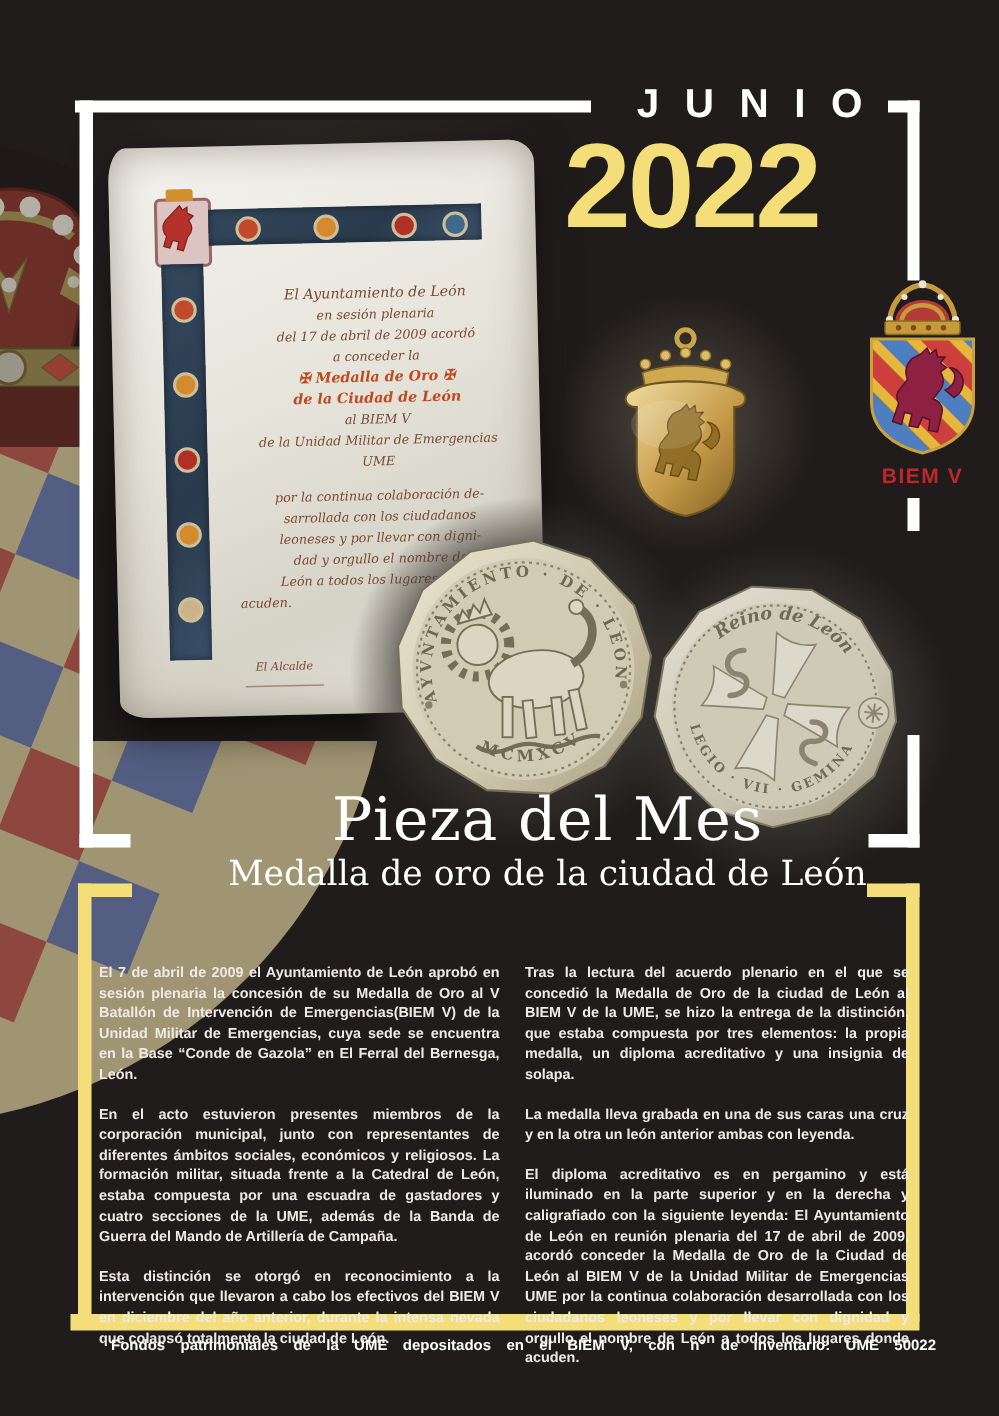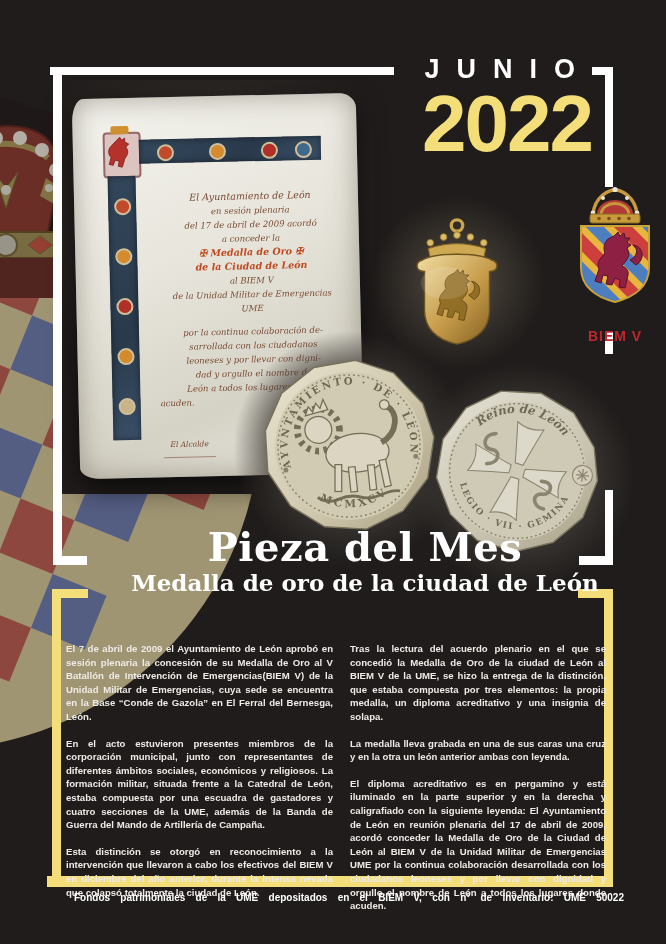--- a/index.html
+++ b/index.html
@@ -12,26 +12,26 @@
   .backdrop .dim{left:0;top:0;width:300px;height:944px;background:rgba(20,15,13,.18);z-index:3;}
 
   
   .line{z-index:6;}
   .w{background:#ffffff;}
   .y{background:#f3de79;}
 
   
   .junio{left:396px;top:54px;width:196px;text-align:right;color:#fff;font-weight:700;
          font-size:27px;letter-spacing:17px;z-index:7;white-space:nowrap;}
-  .year{left:330px;top:84px;width:262px;text-align:right;color:#f3de79;font-weight:700;
+  .year{left:330px;top:84px;width:262px;text-align:center;color:#f3de79;font-weight:700;
         font-size:80px;letter-spacing:-2px;line-height:1;z-index:7;}
 
   
   .emblem{left:572px;top:186px;width:86px;z-index:7;text-align:center;}
-  .emblem-label{margin-top:20px;color:#c0272d;font-weight:700;font-size:14px;letter-spacing:1px;}
+  .emblem-label{margin-top:0;color:#c0272d;font-weight:700;font-size:14px;letter-spacing:1px;}
 
   
   .photo{left:60px;top:80px;width:314px;height:414px;z-index:2;
          background:radial-gradient(ellipse 62% 50% at 46% 30%, #44413c 0%, #292523 58%, #201c1b 100%);}
   .parchment{left:16px;top:16px;width:284px;height:380px;transform:rotate(-1.3deg);
              background:linear-gradient(158deg,#f4f3ee 0%,#e6e4da 45%,#d5d2c6 75%,#e8e6dc 100%);
              border-radius:4% 6% 3% 7% / 6% 4% 8% 3%;
              box-shadow:inset 0 0 28px rgba(110,100,85,.55), 0 10px 28px rgba(0,0,0,.65);}
   .crest{left:30px;top:34px;width:34px;height:42px;background:#dcc4c0;border:2px solid #96666a;
          border-radius:4px;}
@@ -54,21 +54,21 @@
   .halo{border-radius:50%;z-index:3;}
   .halo-pin{left:368px;top:192px;width:180px;height:180px;
             background:radial-gradient(circle,rgba(200,188,152,.32) 0%,rgba(90,84,70,.35) 40%,rgba(32,28,27,0) 68%);}
   .halo-coin{background:radial-gradient(circle,rgba(130,125,115,.6) 0%,rgba(58,54,50,.92) 42%,rgba(32,28,27,0) 70%);}
   .pin{left:402px;top:216px;width:110px;height:130px;z-index:4;}
   .coinR{left:426px;top:380px;width:182px;height:182px;z-index:4;transform:rotate(7deg);}
   .coinL{left:253px;top:350px;width:192px;height:192px;z-index:5;transform:rotate(-6deg);}
 
   
   .title-wrap{left:70px;top:524px;width:590px;text-align:center;z-index:7;color:#fff;
-              font-family:"DejaVu Serif",serif;font-weight:700;}
+              font-family:"DejaVu Serif",serif;font-weight:400;}
   .title{font-size:40px;line-height:46px;letter-spacing:.5px;}
   .subtitle{font-size:23px;line-height:26px;}
 
   
   .cols{left:66px;top:642px;width:540px;display:flex;gap:17px;z-index:7;
         color:#eeeae6;font-size:9.6px;font-weight:700;line-height:13.6px;text-align:justify;}
   .col-l{width:267px;}
   .col-r{width:256px;}
   .cols p{margin:0 0 13px 0;}
   .cols .quote{}

